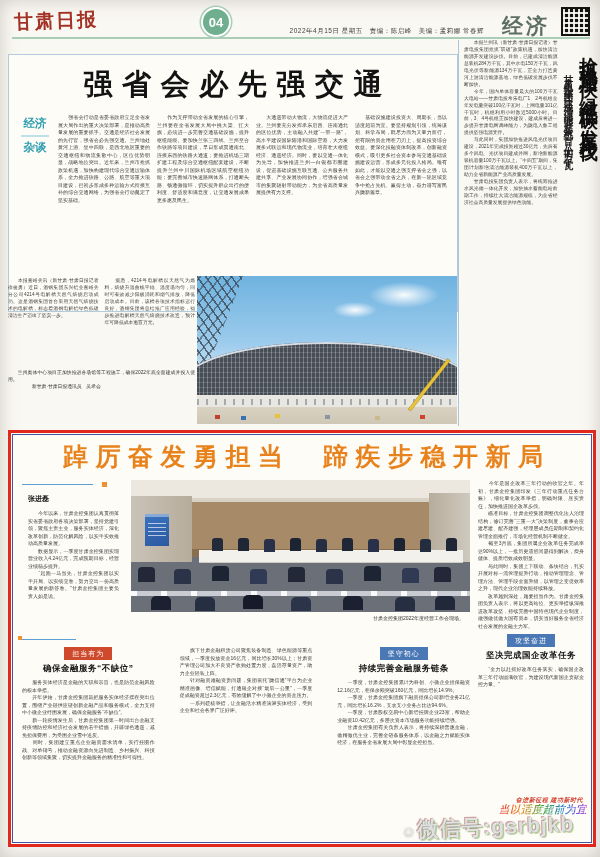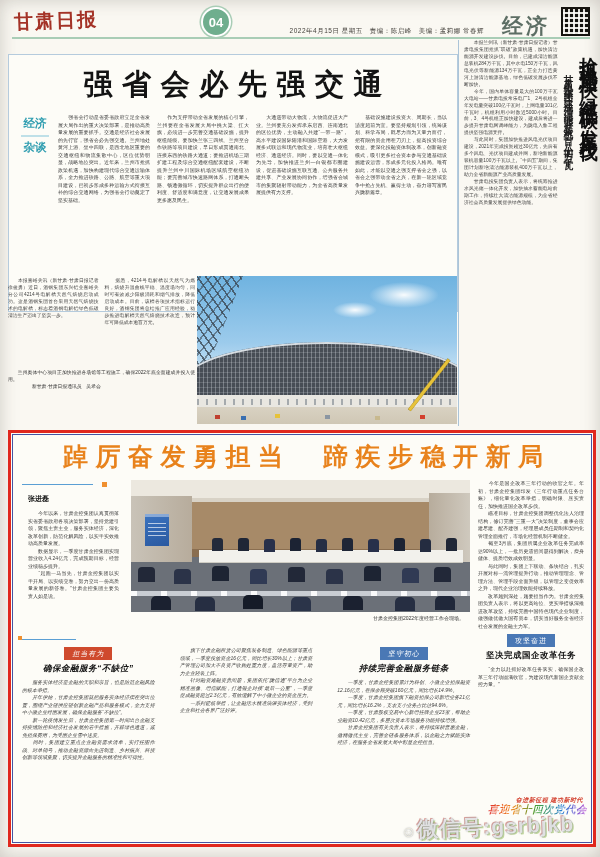--- a/index.html
+++ b/index.html
@@ -93,21 +93,21 @@
   .p2-screen{position:absolute;left:4%;top:26%;width:24px;height:32px;background:linear-gradient(160deg,#3c74c0,#2a59a0);box-shadow:inset 0 3px 0 rgba(255,255,255,.4);}
   .p2-screen::after{content:"";position:absolute;left:3px;top:8px;right:3px;height:14px;
      background:repeating-linear-gradient(0deg,rgba(255,255,255,.65) 0 1.5px,transparent 1.5px 4px);}
   .p2-aud1{position:absolute;left:2%;top:66%;width:17px;height:15px;border-radius:4px 4px 0 0;background:#222838;
      box-shadow:36px 2px 0 #2b3348,74px -1px 0 #1d2433,112px 2px 0 #303a54,150px 0 0 #222838,188px 2px 0 #2b3348,226px -1px 0 #1d2433,264px 1px 0 #303a54,296px 0 0 #222838;}
   .p2-deskrow{position:absolute;left:0;right:0;top:84%;height:5px;background:#c9cdd3;
      background-image:repeating-linear-gradient(90deg,rgba(255,255,255,.9) 0 6px,transparent 6px 30px);}
   .p2-aud2{position:absolute;left:6%;top:88%;width:20px;height:14px;border-radius:5px 5px 0 0;background:#1b2130;
      box-shadow:44px 1px 0 #262e42,92px -1px 0 #151b28,140px 1px 0 #2b3449,192px 0 0 #1b2130,244px 1px 0 #262e42,284px 0 0 #20283a;}
   .f-photocap{font-size:5px;color:#333;text-align:right;margin-top:3px;padding-right:6px;}
-  .f-bottomcols{display:flex;gap:25px;flex:1;margin-top:5px;font-style:italic;}
+  .f-bottomcols{display:flex;gap:25px;flex:1;margin-top:5px;}
   .f-bcol{flex:1;}
   .badge{display:block;width:max-content;margin:0 auto 3px;padding:1.5px 8px;font-size:7px;color:#fff;letter-spacing:1px;}
   .badge-red{background:#cf4a2d;}
   .badge-blue{background:#4a78b5;}
   .sec-head{text-align:center;font-weight:bold;font-size:8.5px;color:#141414;margin-bottom:4px;letter-spacing:.5px;}
   .f-right{flex:1;display:flex;flex-direction:column;position:relative;}
   .f-right .tailhead{margin-top:4px;}
 
   
   .wm{position:absolute;right:2px;bottom:0;width:190px;height:48px;pointer-events:none;z-index:5;}
@@ -239,18 +239,18 @@
 　　改革越到深处，越要担当作为。甘肃金控集团负责人表示，将以更高站位、更实举措纵深推进改革攻坚，持续完善中国特色现代企业制度，做强做优做大国有资本，切实当好服务全省经济社会发展的金融主力军。</div>
           <span class="badge badge-blue tailhead">攻坚奋进</span>
           <div class="sec-head">坚决完成国企改革任务</div>
           <div class="sm">　　“全力以赴抓好改革任务落实，确保国企改革三年行动圆满收官，为建设现代新国企贡献金控力量。”</div>
         </div>
       </div>
     </div>
 
     <div class="wm">
       <div class="wm-slogan1">奋进新征程 建功新时代</div>
-      <div class="wm-slogan2">喜迎省十四次党代会</div>
+      <div class="wm-slogan2">当以适度超前为宜</div>
       <div class="wm-wechat"><span class="wm-face">☺</span><span>微信号:gsrbjkb</span></div>
     </div>
   </div>
 
 </div>
 
 </body></html>

